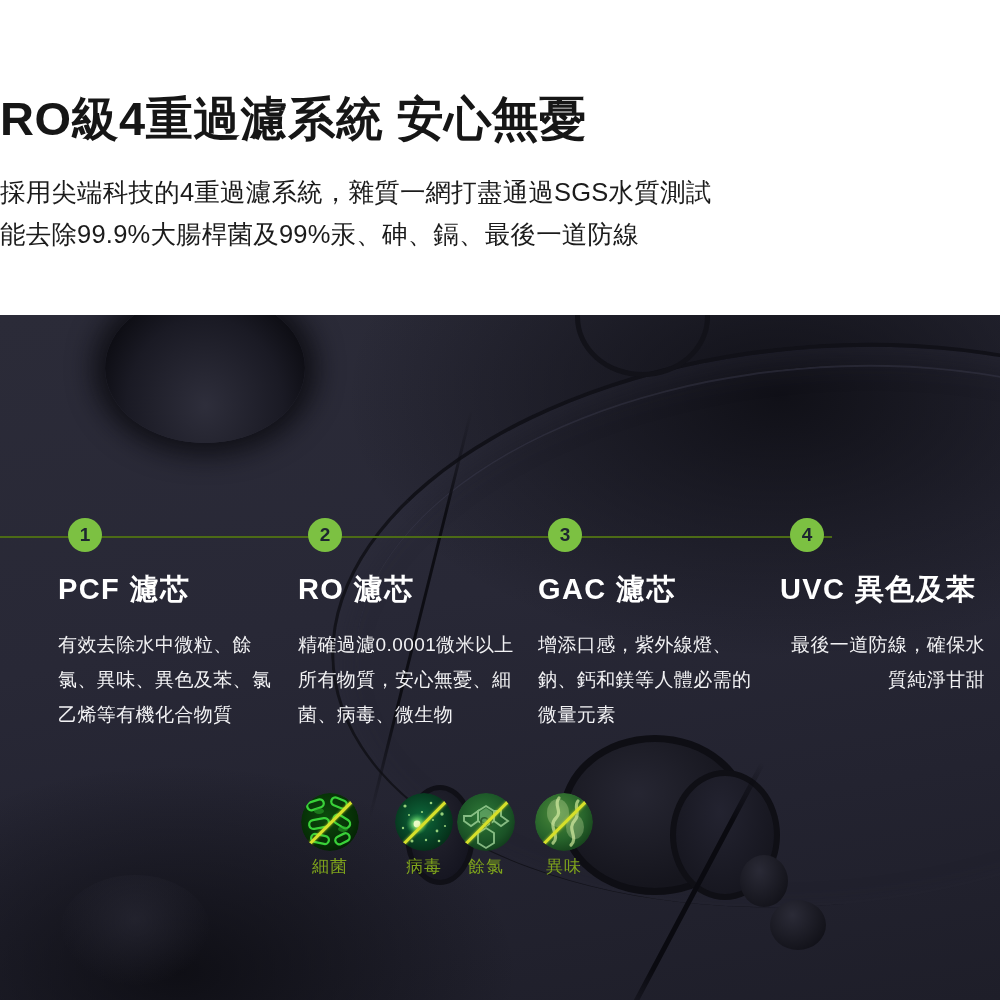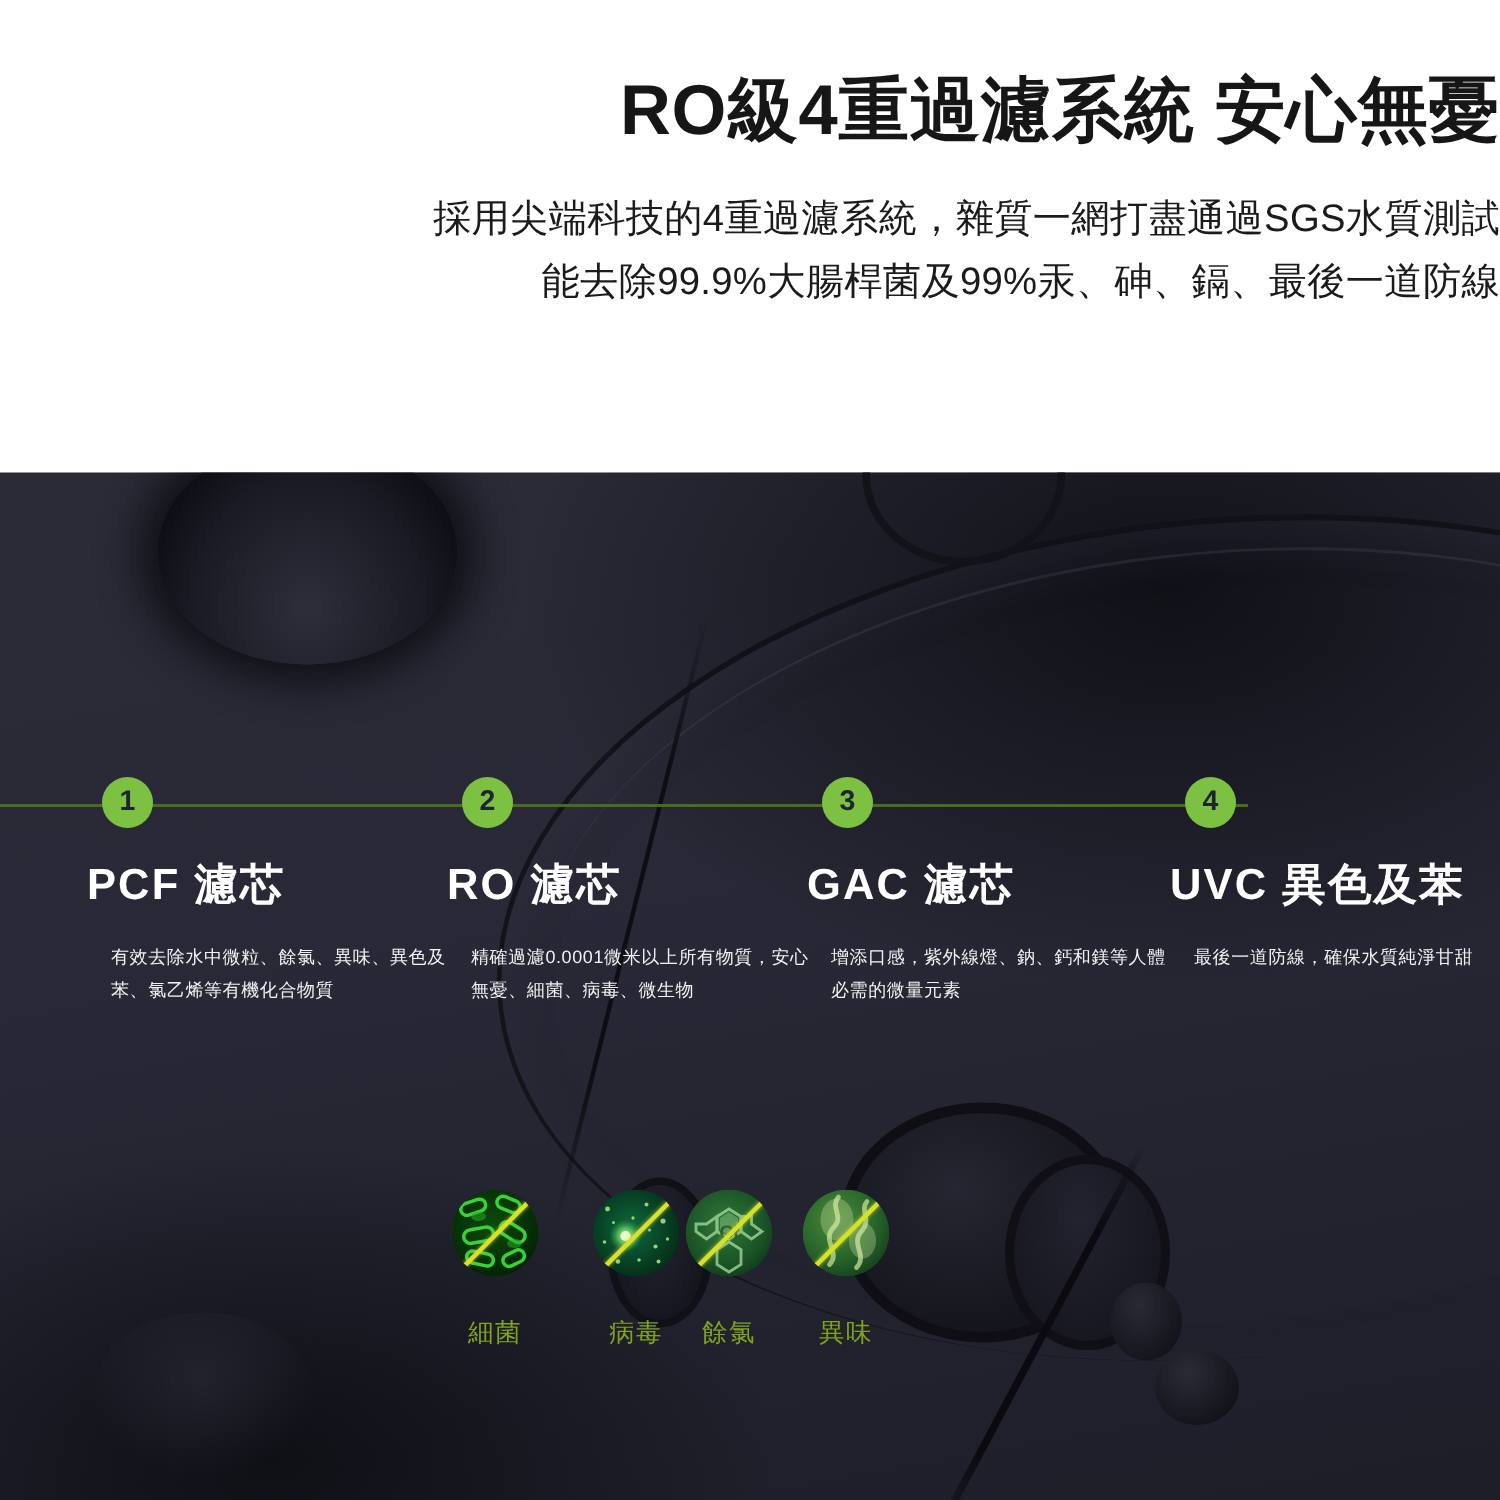--- a/index.html
+++ b/index.html
@@ -20,22 +20,22 @@
     background: #ffffff;
   }
 
   
   .header {
     position: absolute;
     left: 0; top: 0;
     width: 1000px;
     height: 315px;
     background: #ffffff;
-    text-align: right;
-    padding-top: 45px;
+    text-align: left;
+    padding-top: 91px;
   }
   .header h1 {
     font-size: 47px;
     font-weight: 700;
     letter-spacing: 0.5px;
     color: #161616;
     line-height: 1.18;
     white-space: pre;
   }
   .header .sub {
@@ -164,29 +164,29 @@
     left: 0;
     font-size: 29px;
     font-weight: 700;
     letter-spacing: 1.4px;
     color: #ffffff;
     white-space: nowrap;
   }
   .step-desc {
     position: absolute;
     top: 312px;
-    left: 16px;
+    left: 0;
     width: 228px;
-    font-size: 12px;
+    font-size: 19px;
     font-weight: 400;
     line-height: 1.85;
     letter-spacing: 0.4px;
     color: #f2f2f4;
   }
-  .step.s4 .step-desc { width: 205px; }
+  .step.s4 .step-desc { width: 205px; text-align: right; }
 
   
   .icons-row {
     position: absolute;
     left: 296px;
     top: 478px;           
     width: 300px;
     height: 110px;
   }
   .icon-cell {
@@ -213,21 +213,21 @@
     position: absolute;
     left: -4px; top: 28px;
     width: 68px; height: 2.5px;
     background: #d7e02a;
     transform: rotate(-45deg);
     transform-origin: center;
     box-shadow: 0 0 3px rgba(215,224,42,0.8);
   }
 
   .icon-label {
-    margin-top: 26px;
+    margin-top: 4px;
     font-size: 17px;
     font-weight: 400;
     letter-spacing: 1px;
     color: #7fa41c;
     white-space: nowrap;
   }
 </style>
 </head>
 <body>
 

